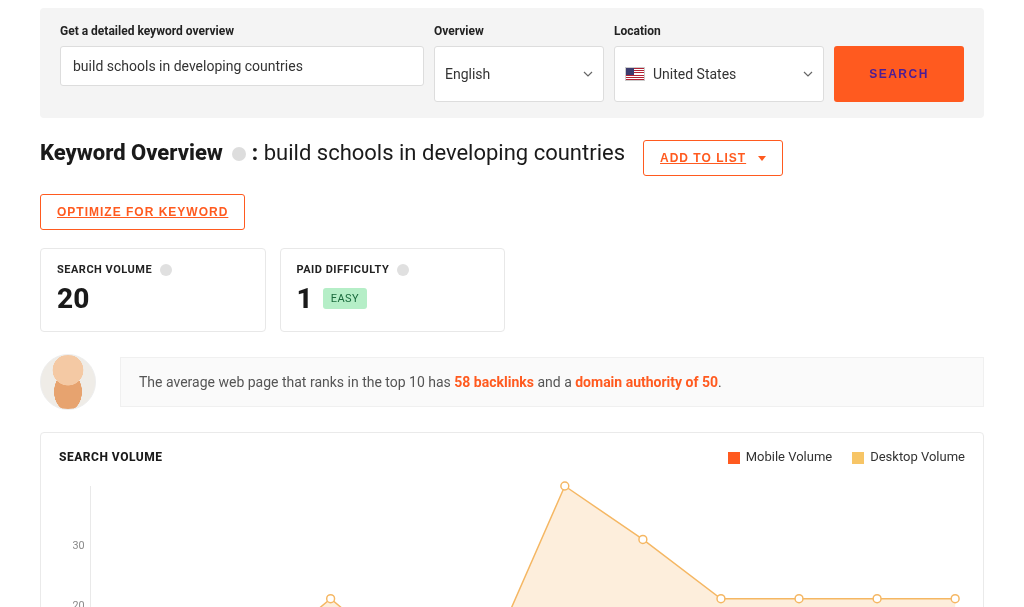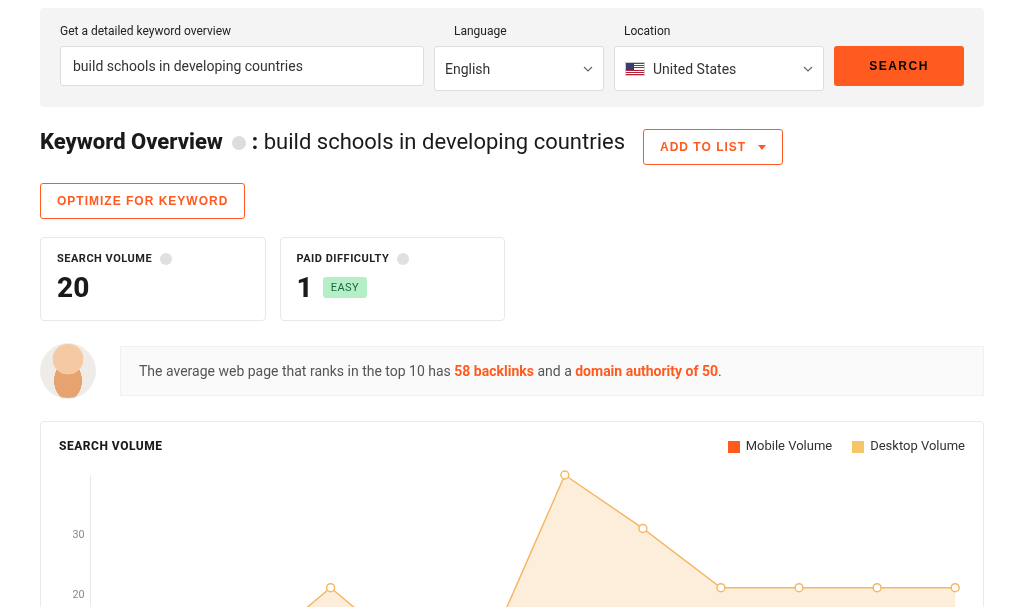--- a/index.html
+++ b/index.html
@@ -1,34 +1,34 @@
 <!DOCTYPE html>
 <html><head>
 <meta charset="utf-8">
 <style>
   * { box-sizing: border-box; margin: 0; padding: 0; }
   body { font-family: -apple-system, BlinkMacSystemFont, 'Segoe UI', Roboto, sans-serif; background: #fff; color: #1a1a1a; font-size: 14px; }
   .wrap { width: 1024px; margin: 0 auto; }
   .searchbar { background: #f4f4f4; padding: 16px 20px; border-radius: 4px; margin: 8px 40px 22px 40px; }
-  .labels { display: grid; grid-template-columns: 1fr 170px 210px 130px; margin-bottom: 8px; font-size: 12px; font-weight: 400; color: #222; }
+  .labels { display: grid; grid-template-columns: 1fr 170px 210px 130px; gap: 10px; margin-bottom: 8px; font-size: 12px; font-weight: 700; color: #222; }
   .labels .spacer {}
   .inputs { display: grid; grid-template-columns: 1fr 170px 210px 130px; gap: 10px; }
   .txt { border: 1px solid #ddd; background: #fff; border-radius: 3px; padding: 10px 12px; font-size: 14px; color: #333; height: 40px; display:flex; align-items:center; }
-  .select { border: 1px solid #ddd; background: #fff; border-radius: 3px; padding: 0 10px; height: 45px; display: flex; align-items: center; position: relative; font-size: 14px; color:#333; }
+  .select { border: 1px solid #ddd; background: #fff; border-radius: 3px; padding: 0 10px; height: 56px; display: flex; align-items: center; position: relative; font-size: 14px; color:#333; }
   .chev { position: absolute; right: 10px; top: 50%; transform: translateY(-50%); width: 10px; height: 10px; }
   .flag { width:20px; height:14px; display:inline-block; margin-right:8px; position:relative; background:linear-gradient(to bottom, #b22234 0%, #b22234 7.7%, #fff 7.7%, #fff 15.4%, #b22234 15.4%, #b22234 23.1%, #fff 23.1%, #fff 30.8%, #b22234 30.8%, #b22234 38.5%, #fff 38.5%, #fff 46.2%, #b22234 46.2%, #b22234 53.9%, #fff 53.9%, #fff 61.6%, #b22234 61.6%, #b22234 69.3%, #fff 69.3%, #fff 77%, #b22234 77%, #b22234 84.7%, #fff 84.7%, #fff 92.4%, #b22234 92.4%, #b22234 100%); border:1px solid #ccc; }
   .flag::after { content:''; position:absolute; left:0; top:0; width:8px; height:7px; background:#3c3b6e; }
-  .btn-search { background: #ff5a1f; color:#000000; border:none; height:40px; font-weight:700; letter-spacing:1.5px; font-size:12px; border-radius:3px; cursor:pointer; }
+  .btn-search { background: #ff5a1f; color:#4c1d95; border:none; height:56px; font-weight:700; letter-spacing:1.5px; font-size:12px; border-radius:3px; cursor:pointer; }
   .titlebar { display:flex; align-items:flex-start; margin: 0 40px 18px 40px; gap: 18px; flex-wrap:wrap; }
   .titlebar h1 { font-size:22px; font-weight:800; }
   .titlebar h1 .colon { font-weight:800; }
   .titlebar h1 .kw { font-weight:400; }
   .info-dot { display:inline-block; width:14px; height:14px; border-radius:50%; background:#ddd; vertical-align:middle; margin-left:4px; position:relative; }
   .info-dot::after{content:'';}
-  .btn-outline { border: 1.5px solid #ff5a1f; color:#ff5a1f; background:#fff; font-weight:700; font-size:12px; letter-spacing:1px; padding:10px 16px; border-radius:3px; cursor:pointer; display:inline-flex; align-items:center; gap:12px; }
+  .btn-outline { border: 1.5px solid #ff5a1f; color:#ff5a1f; background:#fff; font-weight:700; font-size:12px; letter-spacing:1px; padding:10px 16px; border-radius:3px; cursor:pointer; display:inline-flex; align-items:center; gap:12px;text-decoration:underline; }
   .btn-outline .tri { width:0; height:0; border-left:4px solid transparent; border-right:4px solid transparent; border-top:5px solid #ff5a1f; display:inline-block; }
   .cards { display:grid; grid-template-columns: repeat(4, 1fr); gap: 14px; margin: 0 40px 22px 40px; }
   .card { border:1px solid #e8e8e8; border-radius:4px; padding:14px 16px 16px 16px; }
   .card .lbl { font-size:11px; font-weight:700; letter-spacing:0.5px; color:#222; display:flex; align-items:center; gap:6px; }
   .card .lbl .info-dot { width:12px; height:12px; background:#e0e0e0; margin-left:2px; }
   .card .val { font-size:28px; font-weight:800; margin-top:6px; display:flex; align-items:center; gap:10px; }
   .badge { background:#b5eec7; color:#1a6b3d; font-size:11px; font-weight:400; padding:4px 8px; border-radius:3px; letter-spacing:0.5px; }
   .tip { margin: 0 40px 22px 40px; display:flex; align-items:center; gap:24px; }
   .avatar { width:56px; height:56px; border-radius:50%; background: radial-gradient(circle at 50% 28%, #f4c9a4 0 32%, transparent 33%), radial-gradient(ellipse at 50% 68%, #e7a36f 0 36%, transparent 37%), #efece7; border:1px solid #eee; flex-shrink:0; }
   .tipbox { flex:1; border:1px solid #f0f0f0; border-radius:0; background:#fafafa; padding:16px 18px; color:#555; font-size:14px; }
@@ -49,21 +49,21 @@
   .pt { fill:#fff; stroke:#f5b763; stroke-width:1.5; }
   .axis { stroke:#e9e9e9; stroke-width:1; }
 </style>
 </head>
 <body>
 <div class="wrap">
 
 <div class="searchbar">
   <div class="labels">
     <div>Get a detailed keyword overview</div>
-    <div>Language</div>
+    <div>Overview</div>
     <div>Location</div>
     <div class="spacer"></div>
   </div>
   <div class="inputs">
     <div class="txt">build schools in developing countries</div>
     <div class="select">
       <span>English</span>
       <svg class="chev" viewBox="0 0 10 10">
             <path d="M1 3 L5 7 L9 3" stroke="#666" stroke-width="1.2" fill="none"></path>
           </svg>

